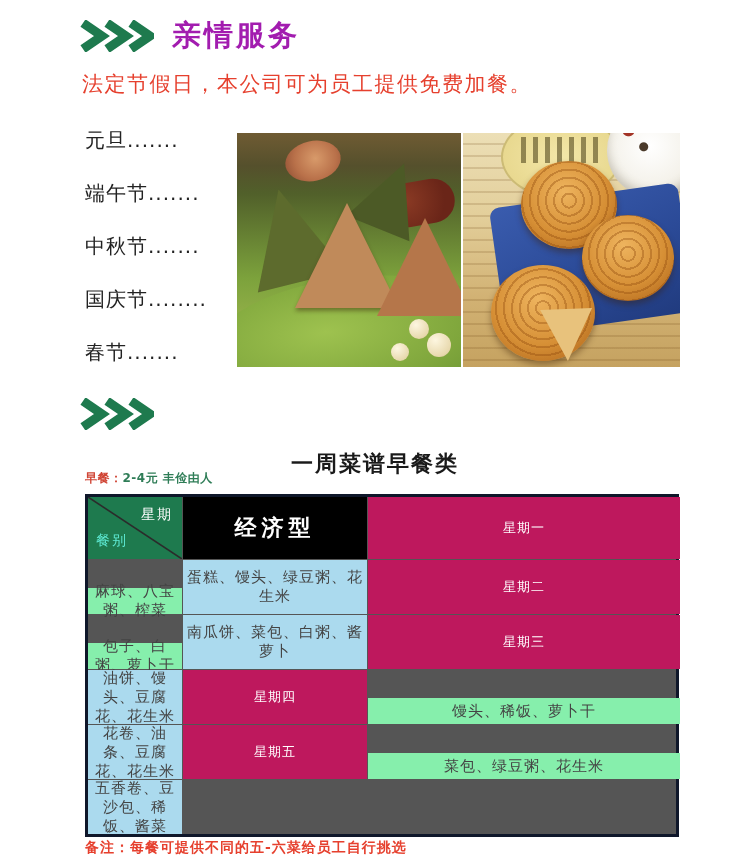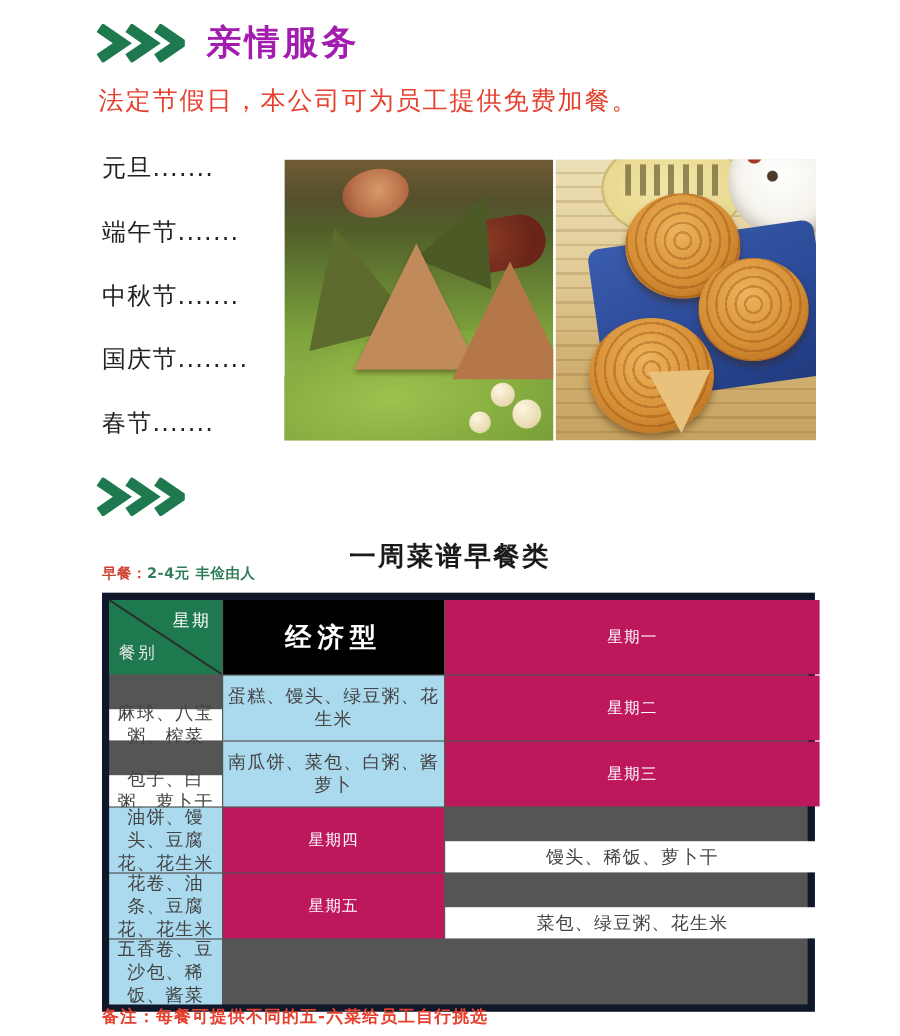--- a/index.html
+++ b/index.html
@@ -81,29 +81,29 @@
   .menu-title { position:absolute; left:0; top:449px; width:750px; text-align:center;
     font-size:22px; font-weight:600; color:#1a1a1a; letter-spacing:2px; }
   .caption { position:absolute; left:85px; top:470px; width:592px; text-align:left;
     font-size:12px; font-weight:bold; letter-spacing:.5px; }
   .caption .cap-red { color:#d04434; }
   .caption .cap-green { color:#2f7d57; }
 
   .menu-table { position:absolute; left:85px; top:494px; width:594px;
     display:grid; grid-template-columns:94px 184px 312px;
     grid-template-rows:62px 54px 54px 54px 54px 54px;
-    gap:1px; background:#555; border:6px solid #0f172a; }
+    gap:1px; background:#555; border:3px solid #0f172a; }
   .cell { display:flex; align-items:center; justify-content:center; text-align:center; }
   .corner { position:relative; background:#1e7a4e; }
   .corner svg { position:absolute; inset:0; width:100%; height:100%; }
   .corner .tr { position:absolute; top:9px; right:9px; font-size:14px; color:#fff; letter-spacing:2px; }
-  .corner .bl { position:absolute; bottom:9px; left:8px; font-size:14px; color:#e5e5e5; letter-spacing:2px; }
+  .corner .bl { position:absolute; bottom:9px; left:8px; font-size:14px; color:#5eead4; letter-spacing:2px; }
   .col-head { background:#000000; color:#fff; font-size:22px; font-weight:bold; letter-spacing:5px; }
   .day-cell { background:#be185d; color:#fff; font-size:13px; letter-spacing:1px; }
-  .eco-cell { background:#ffffff; color:#444; font-size:15px; letter-spacing:1px;margin-top:28px; }
+  .eco-cell { background:#86efac; color:#444; font-size:15px; letter-spacing:1px;margin-top:28px; }
   .pra-cell { background:#abdaee; color:#444; font-size:15px; letter-spacing:1px; }
 
   .note { position:absolute; left:85px; top:839px; font-size:14px; font-weight:bold; color:#e6402e; letter-spacing:1px; }
 </style>
 </head>
 <body>
 
 <div class="page">
 
   <div class="sec-header hdr1">

